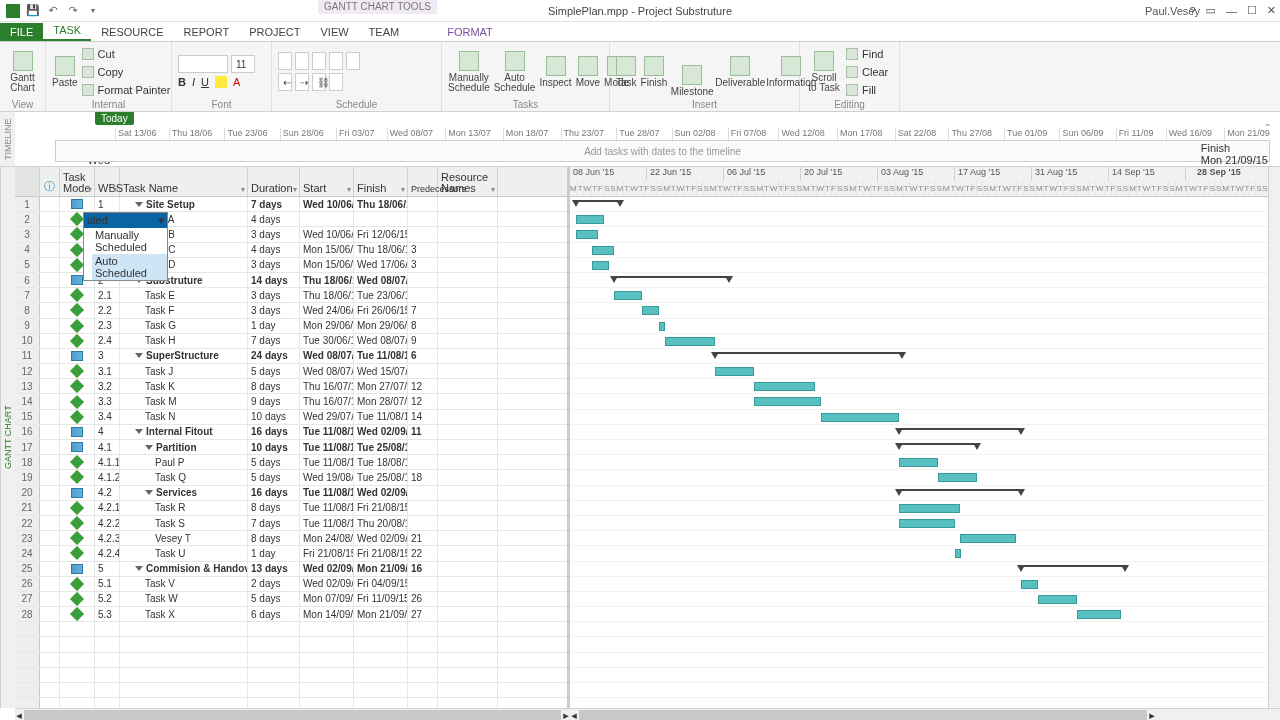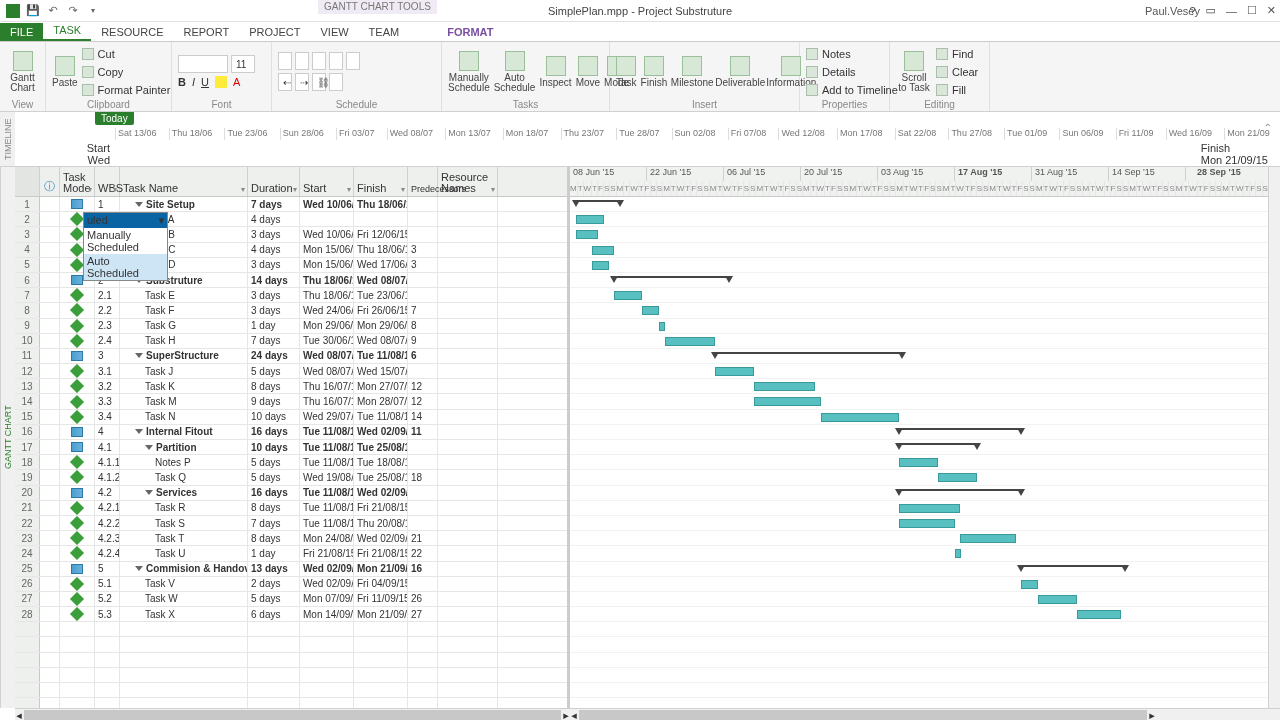--- a/index.html
+++ b/index.html
@@ -13,21 +13,21 @@
 #titlebar .doc-title { position:absolute; left:50%; transform:translateX(-50%); font-size:11px; color:#444; }
 #titlebar .win-ctrl { position:absolute; right:4px; display:flex; gap:10px; align-items:center; }
 #titlebar .win-ctrl span { font-size:11px; color:#555; cursor:pointer; }
 #titlebar .user { position:absolute; right:80px; font-size:11px; color:#555; }
 
 
 #tabs { height:20px; background:#fff; display:flex; align-items:flex-end; border-bottom:1px solid #ccc; }
 #tabs .tab { padding:3px 10px; font-size:11px; color:#444; cursor:pointer; }
 #tabs .tab.file { background:#2b7e2b; color:#fff; }
 #tabs .tab.active { color:#2b7e2b; border-bottom:2px solid #2b7e2b; }
-#tabs .tab.context { color:#7a4fa0; margin-left:28px;font-weight:bold; }
+#tabs .tab.context { color:#7a4fa0; margin-left:28px; }
 
 
 #ribbon { height:70px; background:#f5f5f5; border-bottom:1px solid #d0d0d0; display:flex; }
 .group { border-right:1px solid #e0e0e0; display:flex; flex-direction:column; justify-content:space-between; padding:2px 6px 0 6px; }
 .group .gbody { flex:1; display:flex; align-items:center; gap:4px; }
 .group .glabel { text-align:center; font-size:10px; color:#888; padding-bottom:1px; }
 .bigbtn { display:flex; flex-direction:column; align-items:center; justify-content:center; width:42px; height:50px; gap:2px; cursor:pointer; }
 .bigbtn .ico { width:20px; height:20px; background:#d7e8d7; border:1px solid #9abf9a; }
 .bigbtn .lbl { font-size:10px; text-align:center; line-height:1; color:#444; }
 .smallstack { display:flex; flex-direction:column; gap:2px; }
@@ -74,21 +74,21 @@
 .pin { width:10px; height:10px; background:#3a9f3a; transform:rotate(45deg); }
 .auto-ico { width:12px; height:10px; background:linear-gradient(90deg,#4aa0d0,#6bb0da); border:1px solid #2a7aa8; }
 .indent-1 { padding-left:15px !important; }
 .indent-2 { padding-left:25px !important; }
 .indent-3 { padding-left:35px !important; }
 .collapse-tri { display:inline-block; width:0; height:0; border-left:4px solid transparent; border-right:4px solid transparent; border-top:5px solid #666; margin-right:3px; }
 
 
 #mode-dd { position:absolute; left:68px; top:15px; width:85px; background:#fff; border:1px solid #888; z-index:50; font-size:10px; }
 #mode-dd .dd-sel { background:#0a64a4; color:#fff; padding:1px 3px; display:flex; justify-content:space-between; }
-#mode-dd .dd-opt { padding:1px 3px; }
+#mode-dd .dd-opt { padding:1px 3px;margin-left:8px; }
 #mode-dd .dd-opt.hl { background:#cde5f5; }
 
 
 #gantt-wrap { flex:1; overflow:hidden; position:relative; }
 #ghdr { height:30px; border-bottom:1px solid #c8c8c8; background:#f0f2f0; position:relative; }
 #ghdr .wk { position:absolute; top:0; height:14px; border-right:1px solid #d0d0d0; font-size:9px; color:#555; padding-left:3px; }
 #ghdr .dstrip { position:absolute; top:14px; bottom:0; left:0; right:0; display:flex; }
 #ghdr .d { flex:0 0 5.5px; border-right:1px solid #e6e6e6; font-size:8px; color:#888; text-align:center; line-height:16px; }
 #gbody { position:relative; }
 .grow { height:15.2px; border-bottom:1px solid #f2f2f2; position:relative; }
@@ -164,21 +164,21 @@
         <div class="smallbtn">
             <span class="ico"></span>
             <span>Copy</span>
           </div>
         <div class="smallbtn">
             <span class="ico"></span>
             <span>Format Painter</span>
           </div>
       </div>
     </div>
-    <div class="glabel">Clipboard</div>
+    <div class="glabel">Internal</div>
   </div>
   <div class="group" style="width:100px;">
     <div class="gbody">
       <div class="fontbox">
         <div class="fontrow">
           <div class="sel" style="width:50px;"></div>
           <div class="sel" style="width:24px;">11</div>
         </div>
         <div class="fontrow" style="gap:6px;">
           <span><b>B</b></span>
@@ -241,53 +241,34 @@
   <div class="group" style="width:190px;">
     <div class="gbody">
       <div class="bigbtn" style="width:30px;">
           <div class="ico"></div>
           <div class="lbl">Task</div>
         </div>
       <div class="bigbtn" style="width:40px;">
           <div class="ico"></div>
           <div class="lbl">Finish</div>
         </div>
-      <div class="bigbtn" style="width:42px;">
+      <div class="bigbtn" style="width:42px;justify-content:flex-end;">
           <div class="ico"></div>
           <div class="lbl">Milestone</div>
         </div>
       <div class="bigbtn" style="width:46px;">
           <div class="ico"></div>
           <div class="lbl">Deliverable</div>
         </div>
       <div class="bigbtn" style="width:48px;align-items:center;">
           <div class="ico"></div>
           <div class="lbl">Information</div>
         </div>
     </div>
     <div class="glabel">Insert</div>
-  </div>
-  <div class="group" style="width:90px;">
-    <div class="gbody">
-      <div class="smallstack">
-        <div class="smallbtn">
-            <span class="ico"></span>
-            <span>Notes</span>
-          </div>
-        <div class="smallbtn">
-            <span class="ico"></span>
-            <span>Details</span>
-          </div>
-        <div class="smallbtn">
-            <span class="ico"></span>
-            <span>Add to Timeline</span>
-          </div>
-      </div>
-    </div>
-    <div class="glabel">Properties</div>
   </div>
   <div class="group" style="width:100px;">
     <div class="gbody">
       <div class="bigbtn" style="width:36px;">
           <div class="ico"></div>
           <div class="lbl">Scroll
 to Task</div>
         </div>
       <div class="smallstack">
         <div class="smallbtn">
@@ -331,20 +312,21 @@
         <span>Mon 17/08</span>
         <span>Sat 22/08</span>
         <span>Thu 27/08</span>
         <span>Tue 01/09</span>
         <span>Sun 06/09</span>
         <span>Fri 11/09</span>
         <span>Wed 16/09</span>
         <span>Mon 21/09</span>
       </div>
     <div id="tl-start"><span>Start</span><br><span>Wed 10/06/15</span></div>
+    <div id="tl-bar">Add tasks with dates to the timeline</div>
     <div id="tl-finish"><span>Finish</span><br><span>Mon 21/09/15</span></div>
   </div>
 </div>
 
 <div id="main">
   <div id="vbar">GANTT CHART</div>
 
   <div id="tbl-wrap">
     <div id="thdr">
       <div class="hc" style="width:25px;background:#e2e5e2;"></div>
@@ -632,21 +614,21 @@
           <div class="cell c-pred"></div>
           <div class="cell c-res"></div>
         </div>
         <div class="row">
           <div class="cell rownum">18</div>
           <div class="cell c-info"></div>
           <div class="cell c-mode">
             <span class="pin"></span>
           </div>
           <div class="cell c-wbs">4.1.1</div>
-          <div class="cell c-name indent-3">Notes P</div>
+          <div class="cell c-name indent-3">Paul P</div>
           <div class="cell c-dur">5 days</div>
           <div class="cell c-start">Tue 11/08/1</div>
           <div class="cell c-fin">Tue 18/08/1!</div>
           <div class="cell c-pred"></div>
           <div class="cell c-res"></div>
         </div>
         <div class="row">
           <div class="cell rownum">19</div>
           <div class="cell c-info"></div>
           <div class="cell c-mode">
@@ -702,21 +684,21 @@
           <div class="cell c-pred"></div>
           <div class="cell c-res"></div>
         </div>
         <div class="row">
           <div class="cell rownum">23</div>
           <div class="cell c-info"></div>
           <div class="cell c-mode">
             <span class="pin"></span>
           </div>
           <div class="cell c-wbs">4.2.3</div>
-          <div class="cell c-name indent-3">Task T</div>
+          <div class="cell c-name indent-3">Vesey T</div>
           <div class="cell c-dur">8 days</div>
           <div class="cell c-start">Mon 24/08/1</div>
           <div class="cell c-fin">Wed 02/09/:</div>
           <div class="cell c-pred">21</div>
           <div class="cell c-res"></div>
         </div>
         <div class="row">
           <div class="cell rownum">24</div>
           <div class="cell c-info"></div>
           <div class="cell c-mode">
@@ -970,21 +952,21 @@
           <div class="d">S</div>
           <div class="d">S</div>
           <div class="d">M</div>
           <div class="d">T</div>
         </div>
     <div class="wk" style="left: 0px; width: 77px;">08 Jun '15</div>
         <div class="wk" style="left: 77px; width: 77px;">22 Jun '15</div>
         <div class="wk" style="left: 154px; width: 77px;">06 Jul '15</div>
         <div class="wk" style="left: 231px; width: 77px;">20 Jul '15</div>
         <div class="wk" style="left: 308px; width: 77px;">03 Aug '15</div>
-        <div class="wk" style="left: 385px; width: 77px; font-weight: bold;">17 Aug '15</div>
+        <div class="wk" style="left: 385px; width: 77px;">17 Aug '15</div>
         <div class="wk" style="left: 462px; width: 77px;">31 Aug '15</div>
         <div class="wk" style="left: 539px; width: 77px;">14 Sep '15</div>
         <div class="wk" style="left: 624px; width: 77px; font-weight: bold;">28 Sep '15</div>
       </div>
     <div id="gbody">
         <div class="grow">
           <div class="sum" style="left: 6px; width: 44px;"></div>
         </div>
         <div class="grow">
           <div class="bar" style="left: 6px; width: 28px;"></div>

